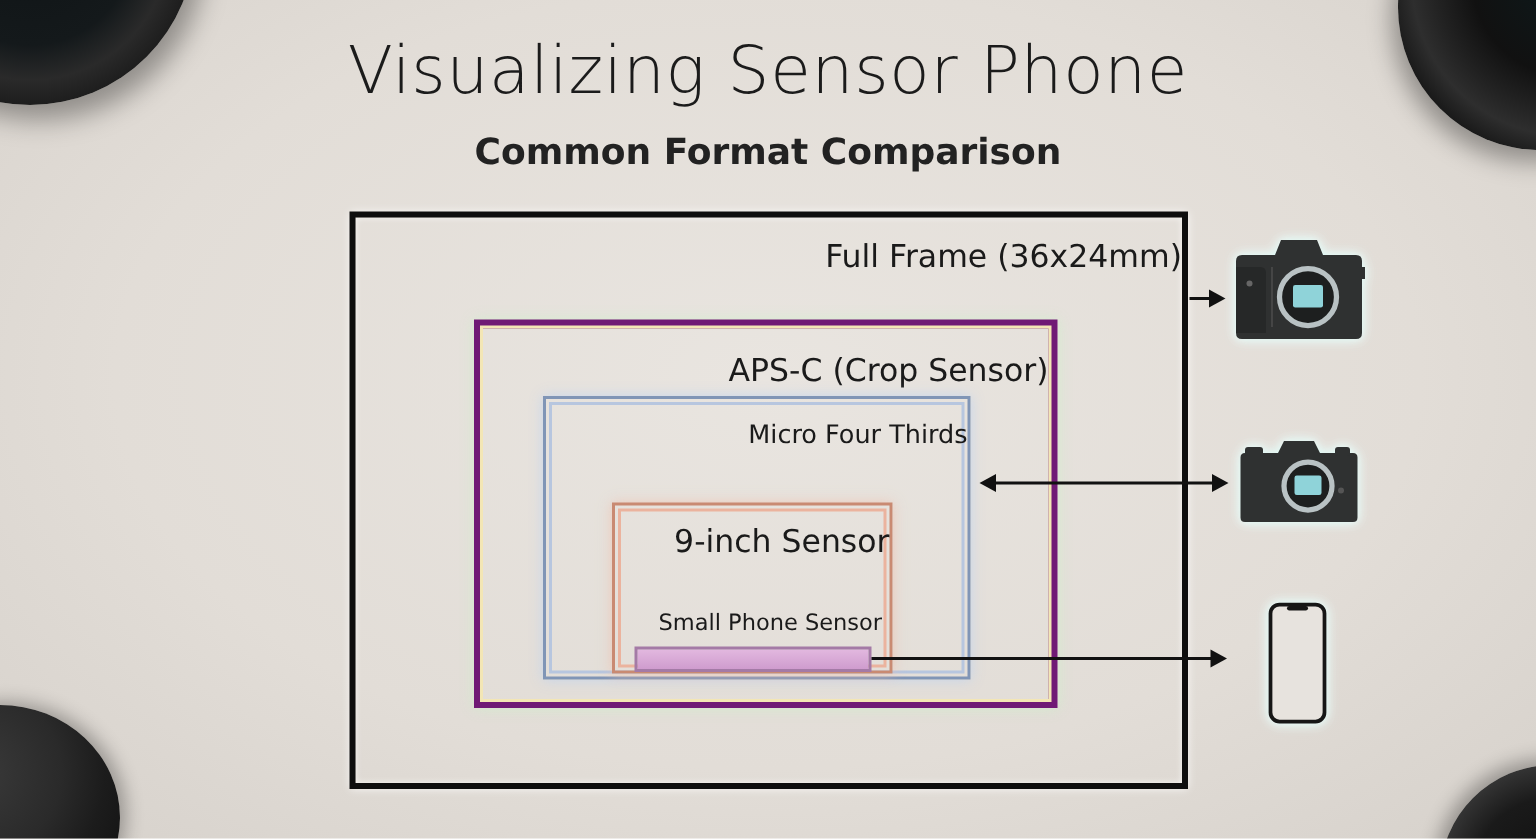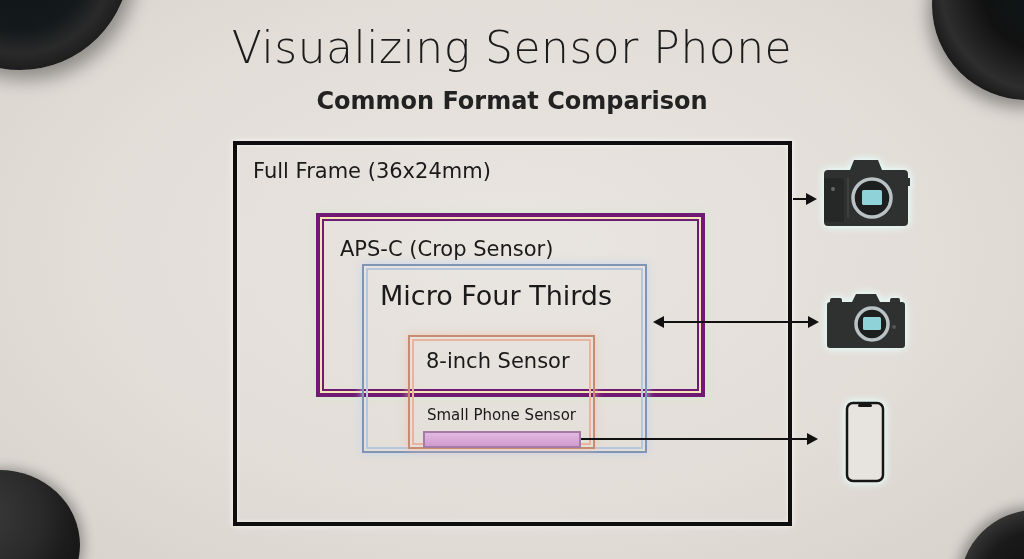--- a/index.html
+++ b/index.html
@@ -21,34 +21,34 @@
     background: radial-gradient(circle at 40% 30%, #3a3a3a 0%, #2a2a2a 40%, #1c1c1c 60%, #0f0f0f 90%);
     box-shadow: 4px -2px 12px rgba(0,0,0,0.3); }
   .lens-br { left: 960px; top: 510px; width: 150px; height: 150px;
     background: radial-gradient(circle at 50% 50%, #0f0f0f 0%, #1a1a1a 50%, #333 70%, #222 85%);
     box-shadow: -4px -4px 12px rgba(0,0,0,0.3); }
 
   .title { left: 0; width: 1024px; top: 22px; text-align: center; font-size: 44px; font-weight: 300; letter-spacing: 0.5px; color: #1b1b1b; }
   .subtitle { left: 0; width: 1024px; top: 87px; text-align: center; font-size: 24px; font-weight: 700; color: #222; }
 
   .box { position: absolute; box-sizing: border-box; }
-  .box-label { position: absolute; left: 0; right: 0; text-align: left; color: #1a1a1a; margin-left: 16px; }
+  .box-label { position: absolute; left: 0; right: 0; text-align: right; color: #1a1a1a; margin-left: 16px; }
 
   .full-frame { left: 233px; top: 141px; width: 559px; height: 385px; border: 4px solid #0e0e0e; box-shadow: 0 0 6px rgba(255,255,255,0.9), inset 0 0 4px rgba(255,255,255,0.8); }
   .full-frame .box-label { top: 14px; font-size: 21px; }
 
-  .apsc { left: 316px; top: 213px; width: 389px; height: 184px; border: 8px solid #701a75; outline: 2px solid #f3e6b5; outline-offset: -6px; box-shadow: 0 0 8px rgba(205,240,200,0.8); }
+  .apsc { left: 316px; top: 213px; width: 389px; height: 259px; border: 6px solid #701a75; outline: 2px solid #f3e6b5; outline-offset: -6px; box-shadow: 0 0 8px rgba(205,240,200,0.8); }
   .apsc .box-label { top: 16px; font-size: 21px; }
 
   .mft { left: 362px; top: 264px; width: 285px; height: 189px; border: 2px solid #8095b6; outline: 2px solid #b7c6df; outline-offset: -6px; box-shadow: 0 0 8px rgba(190,210,240,0.8); }
-  .mft .box-label { top: 14px; font-size: 27px; }
+  .mft .box-label { top: 14px; font-size: 17px; }
 
   .one-inch { left: 408px; top: 335px; width: 187px; height: 114px; border: 2px solid #c98a72; outline: 2px solid #ebb39e; outline-offset: -6px; box-shadow: 0 0 8px rgba(240,190,170,0.7); }
   .one-inch .box-label { top: 12px; font-size: 21px; }
-  .phone-label { left: 408px; width: 187px; top: 406px; text-align: center; font-size: 15px; color: #1a1a1a; }
+  .phone-label { left: 420px; width: 187px; top: 406px; text-align: center; font-size: 15px; color: #1a1a1a; }
 
   .phone-sensor { left: 423px; top: 431px; width: 158px; height: 17px; border: 2px solid #a47aa6; background: linear-gradient(#e2b8df, #cf9cce); box-sizing: border-box; }
 
   .arrow-line { position: absolute; height: 2px; background: #111; }
   .arrowhead-r { position: absolute; width: 0; height: 0; border-top: 6px solid transparent; border-bottom: 6px solid transparent; border-left: 11px solid #111; }
   .arrowhead-l { position: absolute; width: 0; height: 0; border-top: 6px solid transparent; border-bottom: 6px solid transparent; border-right: 11px solid #111; }
 
   .icon-wrap { position: absolute; }
   .icon-glow { filter: drop-shadow(0 0 4px rgba(210,245,240,0.95)) drop-shadow(0 0 2px rgba(255,255,255,0.9)); }
 </style>
@@ -69,21 +69,21 @@
 
 <div class="box apsc">
   <div class="box-label">APS-C (Crop Sensor)</div>
 </div>
 
 <div class="box mft">
   <div class="box-label">Micro Four Thirds</div>
 </div>
 
 <div class="box one-inch">
-  <div class="box-label">8-inch Sensor</div>
+  <div class="box-label">9-inch Sensor</div>
 </div>
 
 <div class="abs phone-label">Small Phone Sensor</div>
 <div class="abs phone-sensor"></div>
 
 <div class="arrow-line" style="left:793px; top:198px; width:20px;"></div>
 <div class="arrowhead-r" style="left:806px; top:193px;"></div>
 
 <div class="arrow-line" style="left:660px; top:321px; width:150px;"></div>
 <div class="arrowhead-l" style="left:653px; top:316px;"></div>

